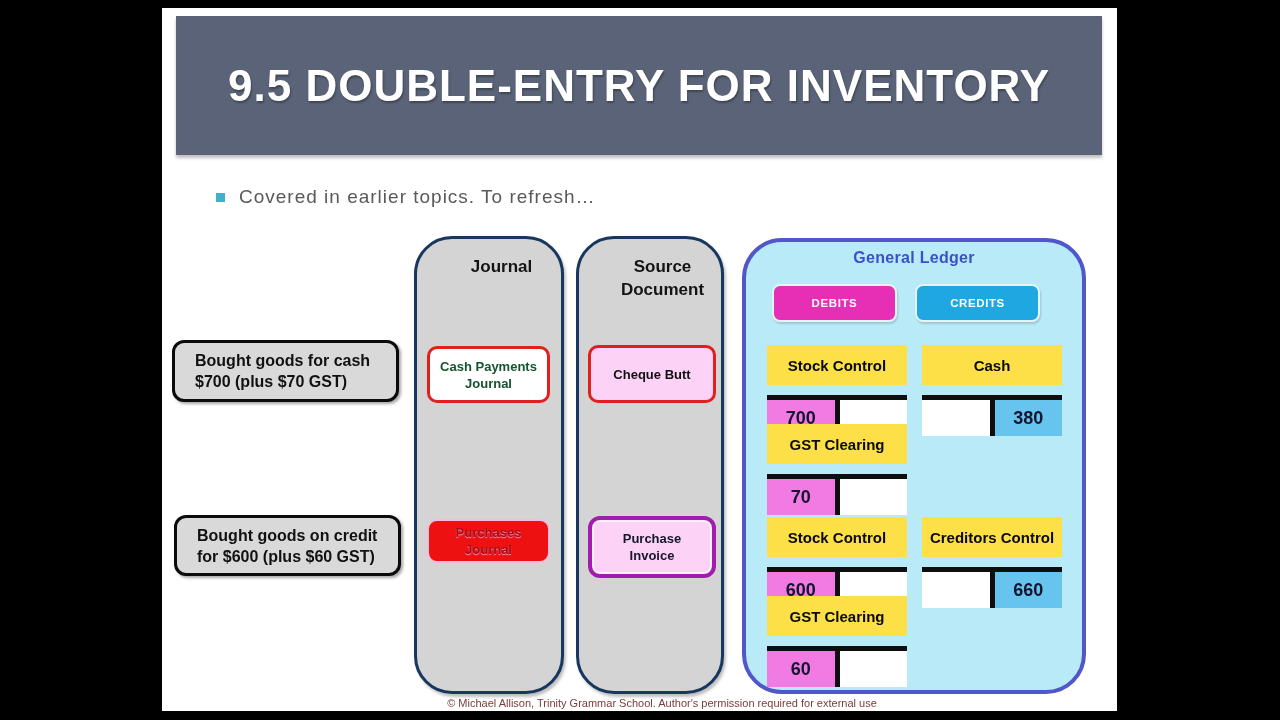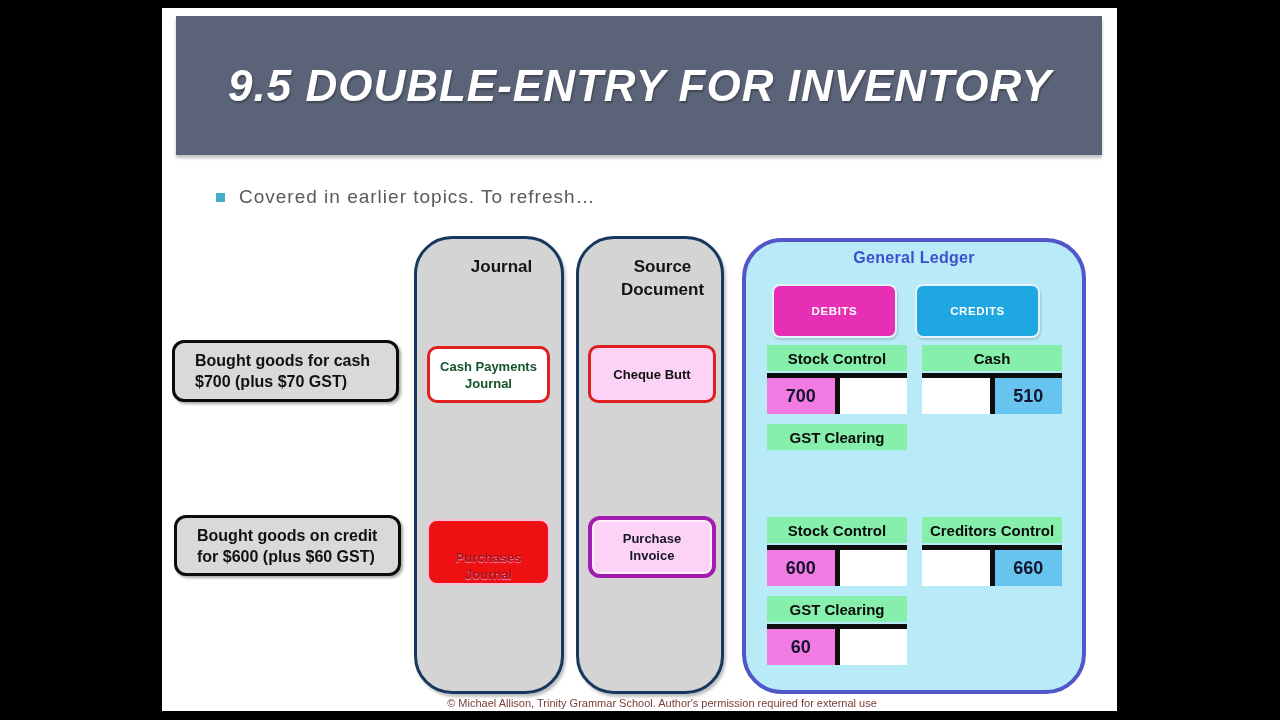--- a/index.html
+++ b/index.html
@@ -15,21 +15,21 @@
     width: 955px; height: 703px;
     background: #ffffff;
   }
   
   .header-bar {
     position: absolute; left: 14px; top: 8px;
     width: 926px; height: 139px;
     background: #5a6377;
     box-shadow: 0 3px 3px rgba(0,0,0,0.25);
     display: flex; align-items: center;
-    padding-left: 52px; box-sizing: border-box; font-style: italic;
+    padding-left: 52px; box-sizing: border-box;
   }
   .slide-title {
     color: #ffffff; font-size: 44px; font-weight: bold;
     letter-spacing: 1px; white-space: nowrap;
     text-shadow: 1px 2px 2px rgba(0,0,0,0.30);
   }
   
   .bullet-row {
     position: absolute; left: 54px; top: 178px;
     display: flex; align-items: center;
@@ -79,23 +79,23 @@
     display: flex; flex-direction: column;
     align-items: center; justify-content: center;
     text-align: center;
     font-weight: bold; font-size: 13px; line-height: 17px;
   }
   .item-cpj {
     left: 10px; top: 107px; width: 123px; height: 57px;
     background: #ffffff; border: 3px solid #e01f1f; color: #14532d;
   }
   .item-pj {
-    left: 10px; top: 280px; width: 123px; height: 66px;
+    left: 10px; top: 280px; width: 123px; height: 44px;
     background: #ee1111; border: 2px solid #f6bcdc;
-    color: #a50f0f; text-shadow: 0 1px 1px rgba(255,166,238,0.85); justify-content: flex-end;
+    color: #a50f0f; text-shadow: 0 1px 1px rgba(255,166,238,0.85);
   }
   .item-cheque {
     left: 9px; top: 106px; width: 128px; height: 58px;
     background: #fcd2f7; border: 3px solid #e01f1f; color: #101010;
   }
   .item-invoice {
     left: 9px; top: 277px; width: 128px; height: 62px;
     background: #fcd2f7; border: 4px solid #a21caf; border-radius: 12px;
     box-shadow: inset 0 0 0 2px #fff0fb;
     color: #16162c;
@@ -108,39 +108,39 @@
     border: 4px solid #5156c9;
     border-radius: 40px;
     box-sizing: border-box;
   }
   .gl-title {
     text-align: center; color: #3c50cb;
     font-size: 16px; font-weight: bold; margin-top: 7px;
     letter-spacing: 0.3px;
   }
   .side-btn {
-    position: absolute; top: 42px; width: 125px; height: 54px;
+    position: absolute; top: 42px; width: 125px; height: 38px;
     border: 2px solid #e3f4fb; border-radius: 8px;
     display: flex; align-items: center; justify-content: center;
     color: #ffffff; font-weight: bold; font-size: 11.5px;
     letter-spacing: 0.6px; box-sizing: border-box;
     box-shadow: 1px 2px 2px rgba(0,0,0,0.15);
   }
   .btn-debits  { left: 26px;  background: #e72fb5; }
   .btn-credits { left: 169px; background: #1fa7e1; }
   
   .taccount { position: absolute; width: 140px; }
   .t-name {
-    background: #86efac; height: 26px;
+    background: #fde047; height: 40px;
     display: flex; align-items: center; justify-content: center;
     font-weight: bold; font-size: 15px; color: #0a0a0a;
     white-space: nowrap;
   }
   .t-body {
-    margin-top: 2px;
+    margin-top: 10px;
     border-top: 5px solid #0e0e0e;
     display: flex; height: 36px;
   }
   .t-cell {
     flex: 1; background: #ffffff;
     display: flex; align-items: center; justify-content: center;
     font-weight: bold; font-size: 18px; color: #14142e;
   }
   .t-cell.l { border-right: 2px solid #0e0e0e; }
   .t-cell.r { border-left: 3px solid #0e0e0e; }
@@ -219,26 +219,30 @@
       <div class="t-body">
         <div class="t-cell l">700</div>
         <div class="t-cell r"></div>
       </div>
     </div>
 
     <div class="taccount ta-2 credit">
       <div class="t-name">Cash</div>
       <div class="t-body">
         <div class="t-cell l"></div>
-        <div class="t-cell r">510</div>
+        <div class="t-cell r">380</div>
       </div>
     </div>
 
     <div class="taccount ta-3 debit">
       <div class="t-name">GST Clearing</div>
+      <div class="t-body">
+        <div class="t-cell l">70</div>
+        <div class="t-cell r"></div>
+      </div>
     </div>
 
     <div class="taccount ta-4 debit">
       <div class="t-name">Stock Control</div>
       <div class="t-body">
         <div class="t-cell l">600</div>
         <div class="t-cell r"></div>
       </div>
     </div>
 

